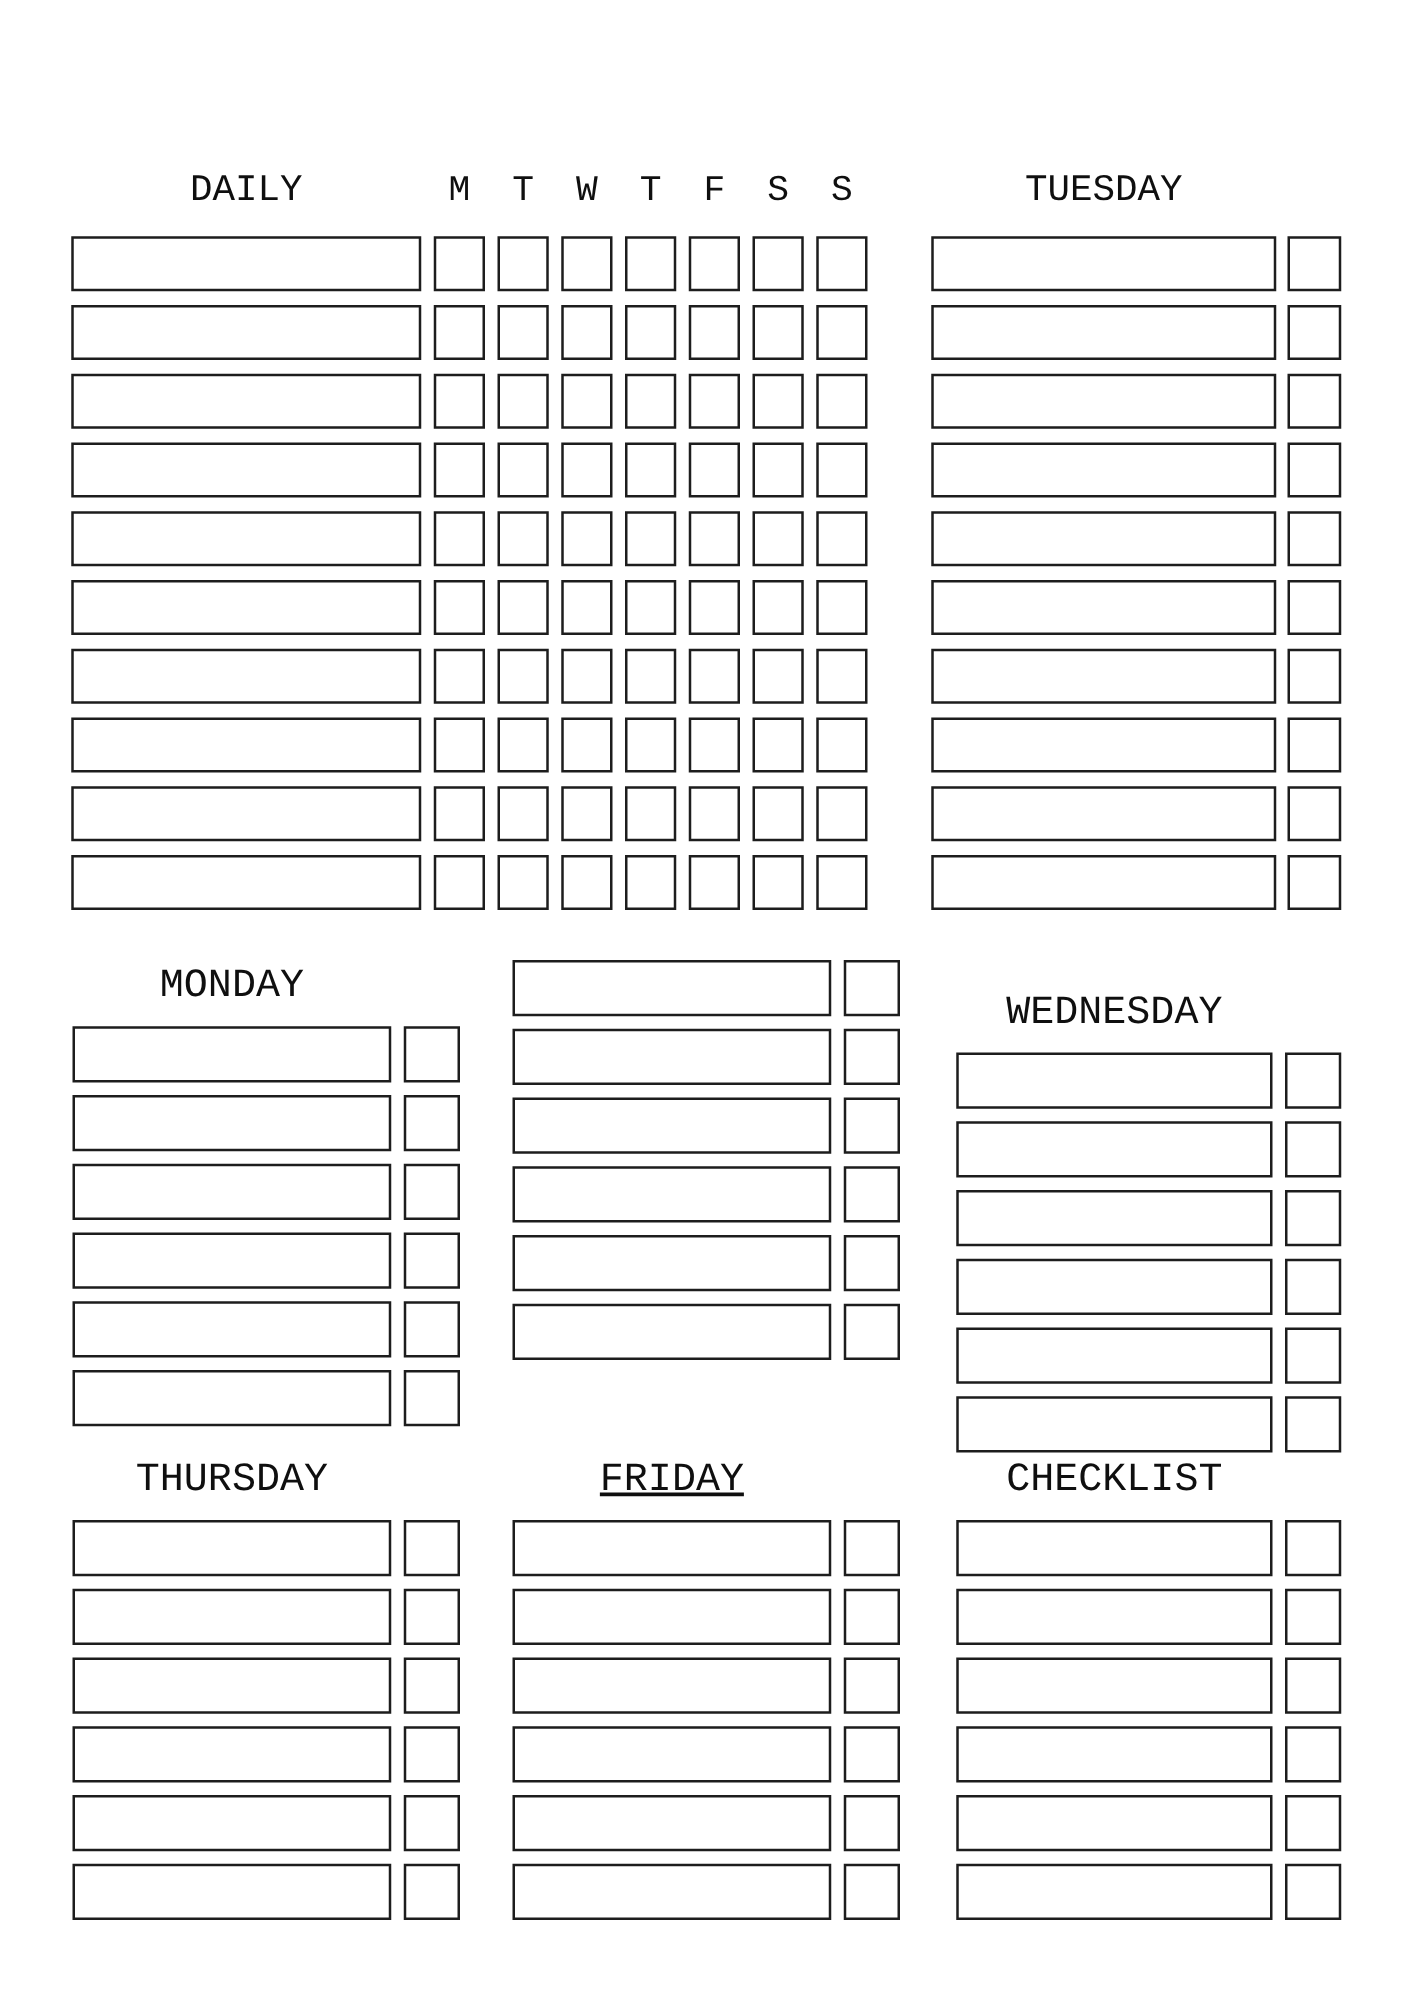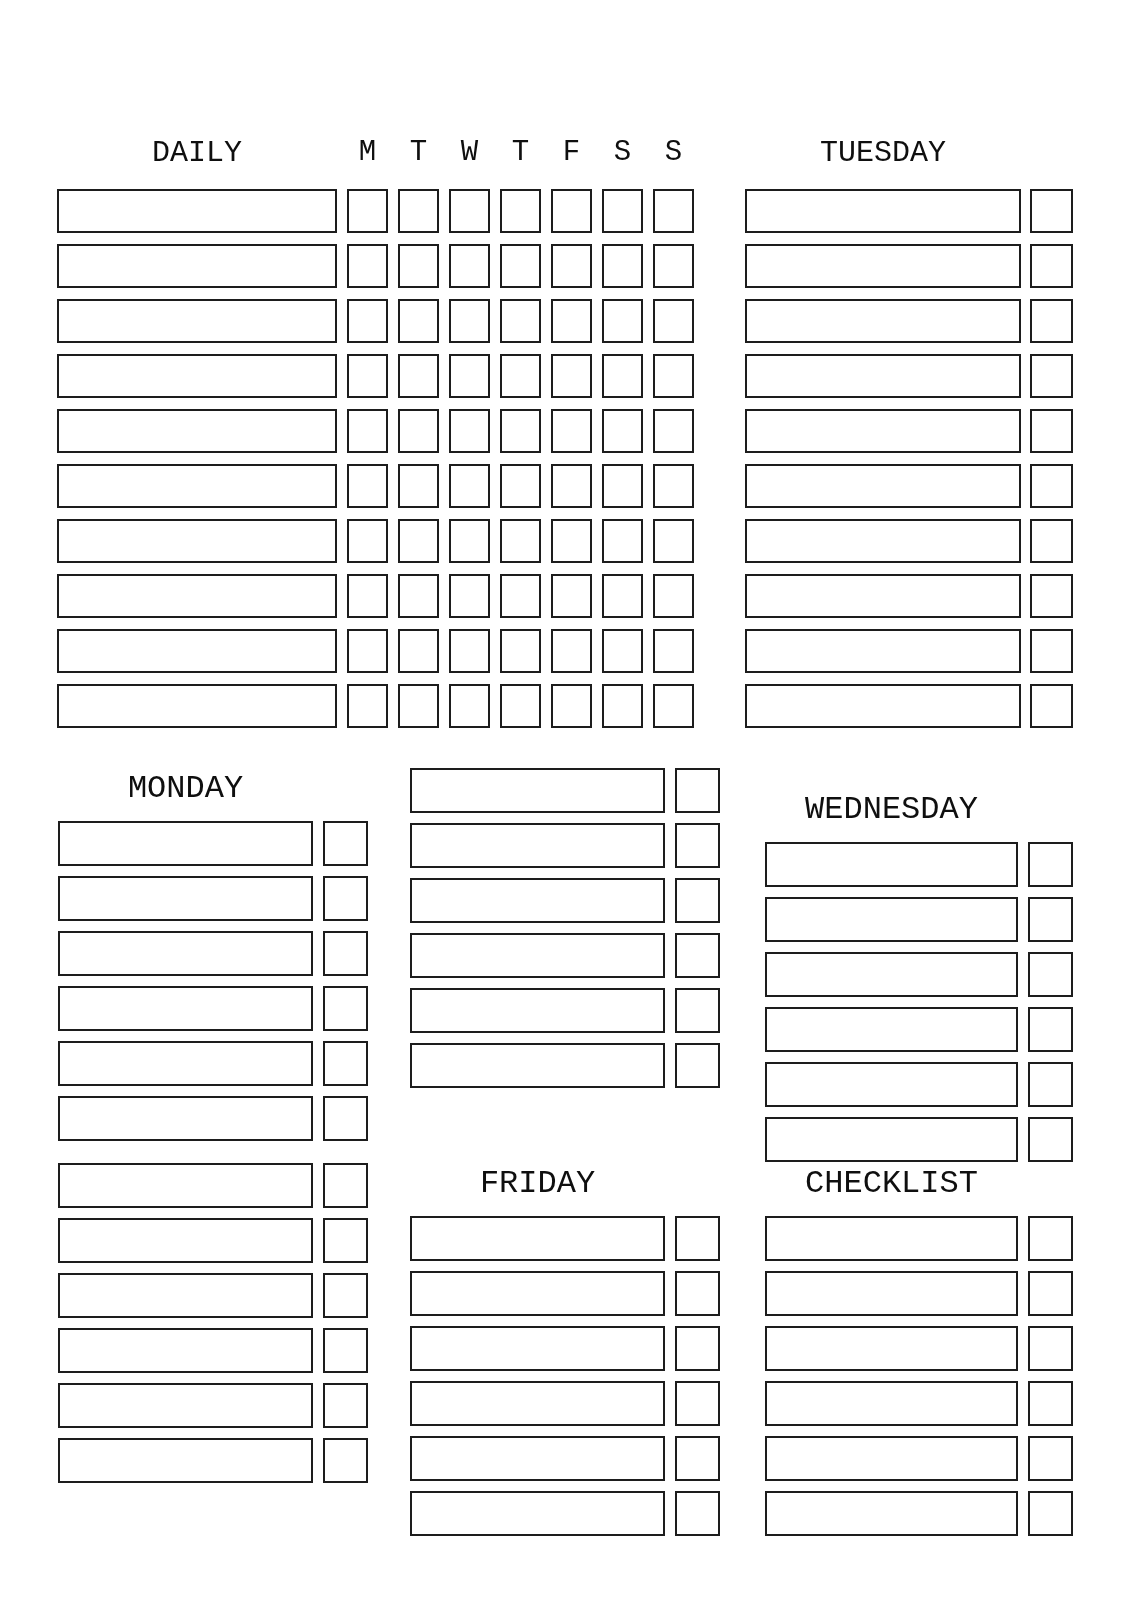--- a/index.html
+++ b/index.html
@@ -326,20 +326,21 @@
             <div class="box" style="width: 253px;"></div>
             <div class="box cb-45"></div>
           </div>
           <div class="day-row">
             <div class="box" style="width: 253px;"></div>
             <div class="box cb-45"></div>
           </div>
         </div>
       </div>
       <div class="day-col" style="left: 58px; top: 1163px; width: 310px;">
+        <div class="day-head" style="width: 255px;">THURSDAY</div>
         <div class="day-rows">
           <div class="day-row">
             <div class="box" style="width: 255px;"></div>
             <div class="box cb-45"></div>
           </div>
           <div class="day-row">
             <div class="box" style="width: 255px;"></div>
             <div class="box cb-45"></div>
           </div>
           <div class="day-row">
@@ -354,21 +355,21 @@
             <div class="box" style="width: 255px;"></div>
             <div class="box cb-45"></div>
           </div>
           <div class="day-row">
             <div class="box" style="width: 255px;"></div>
             <div class="box cb-45"></div>
           </div>
         </div>
       </div>
       <div class="day-col" style="left: 410px; top: 1163px; width: 310px;">
-        <div class="day-head" style="width: 255px;">FRIDAY</div>
+        <div class="day-head" style="width: 255px; text-decoration: underline;">FRIDAY</div>
         <div class="day-rows">
           <div class="day-row">
             <div class="box" style="width: 255px;"></div>
             <div class="box cb-45"></div>
           </div>
           <div class="day-row">
             <div class="box" style="width: 255px;"></div>
             <div class="box cb-45"></div>
           </div>
           <div class="day-row">

